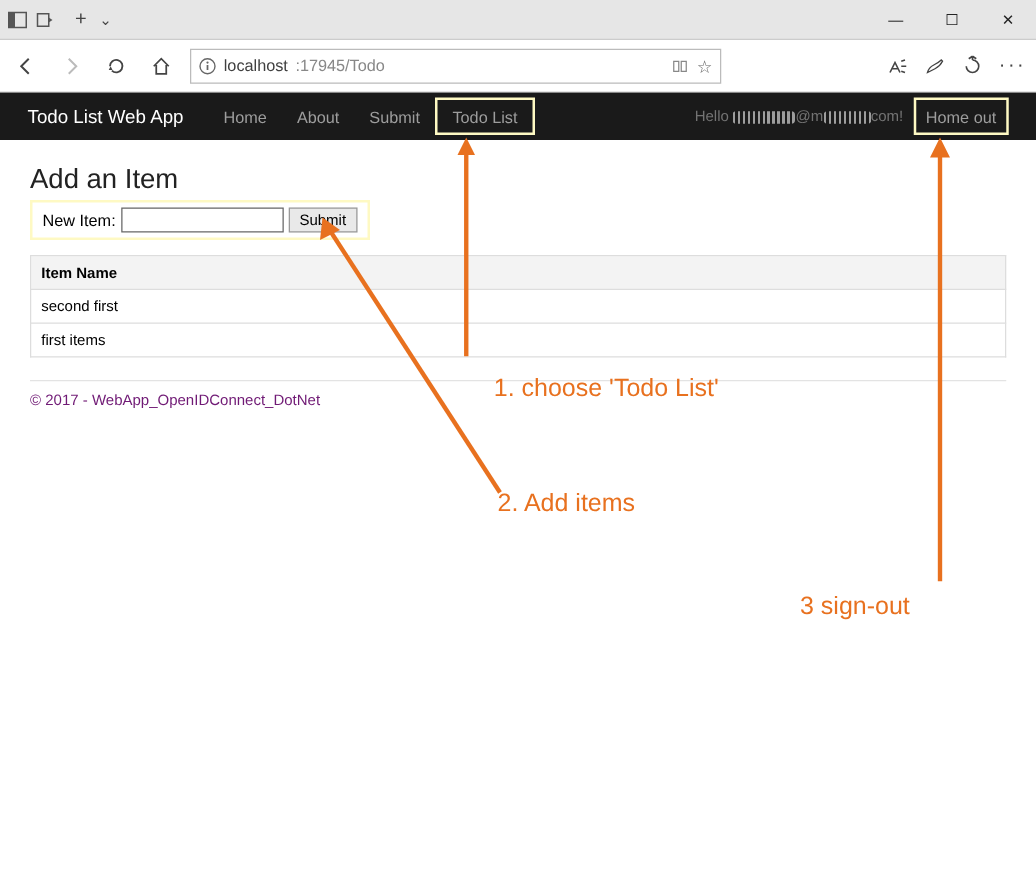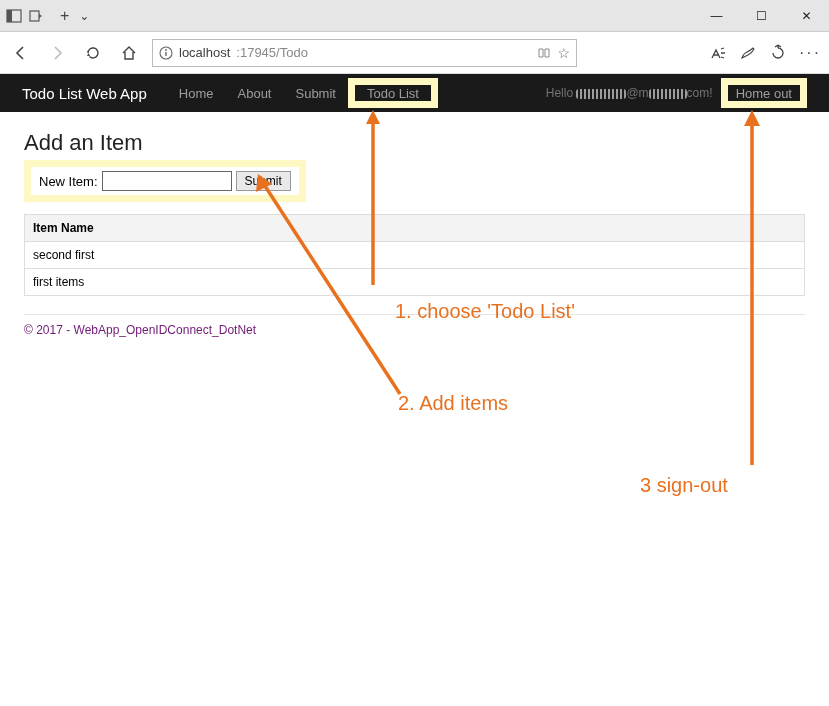--- a/index.html
+++ b/index.html
@@ -69,21 +69,21 @@
   }
   .brand { color: #fff; font-size: 15px; margin-right: 20px; }
   .navlink { padding: 0 12px; color: #9d9d9d; text-decoration: none; font-size: 13px; }
   .navbar-right { margin-left: auto; display: flex; align-items: center; gap: 8px; }
   .greeting { color: #737373; font-size: 12px; }
   .greeting .scribble {
     display:inline-block; width:50px; height:10px;
     background: repeating-linear-gradient(90deg,#9d9d9d 0 2px,transparent 2px 4px);
     vertical-align: middle; border-radius:3px;
   }
-  .orange-box { border: 7px solid #fef9c3; }
+  .orange-box { border: 2px solid #fef9c3; }
   .content { padding: 12px 24px; }
   h2.page-title { font-size: 22px; font-weight: 400; margin: 6px 0 4px; color: #222; }
   .add-form {
     display: inline-flex; align-items: center; gap: 4px;
     padding: 4px 8px; margin-bottom: 10px;
   }
   .add-form label { font-size: 13px; }
   .add-form input[type=text] {
     width: 130px; height: 20px; border: 1px solid #666; font-size: 12px;
   }

